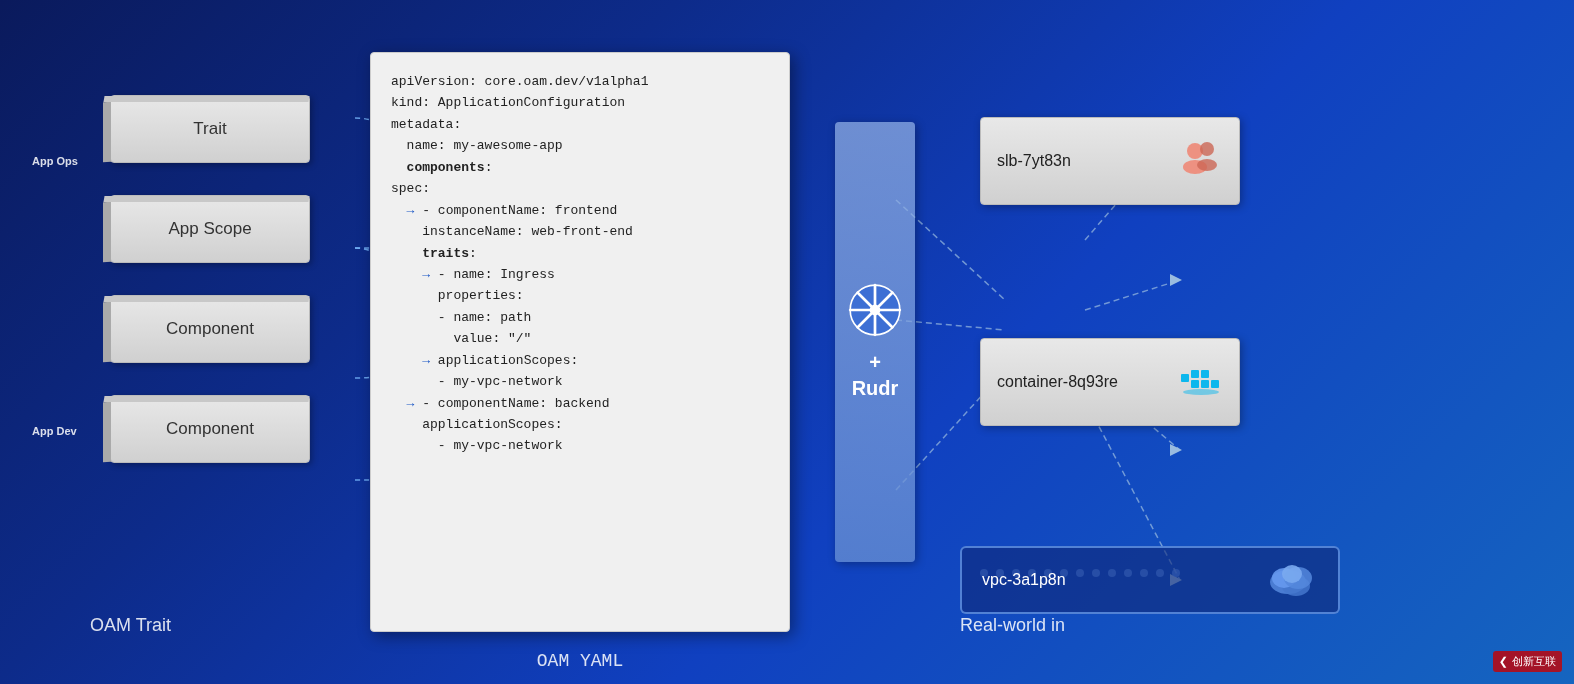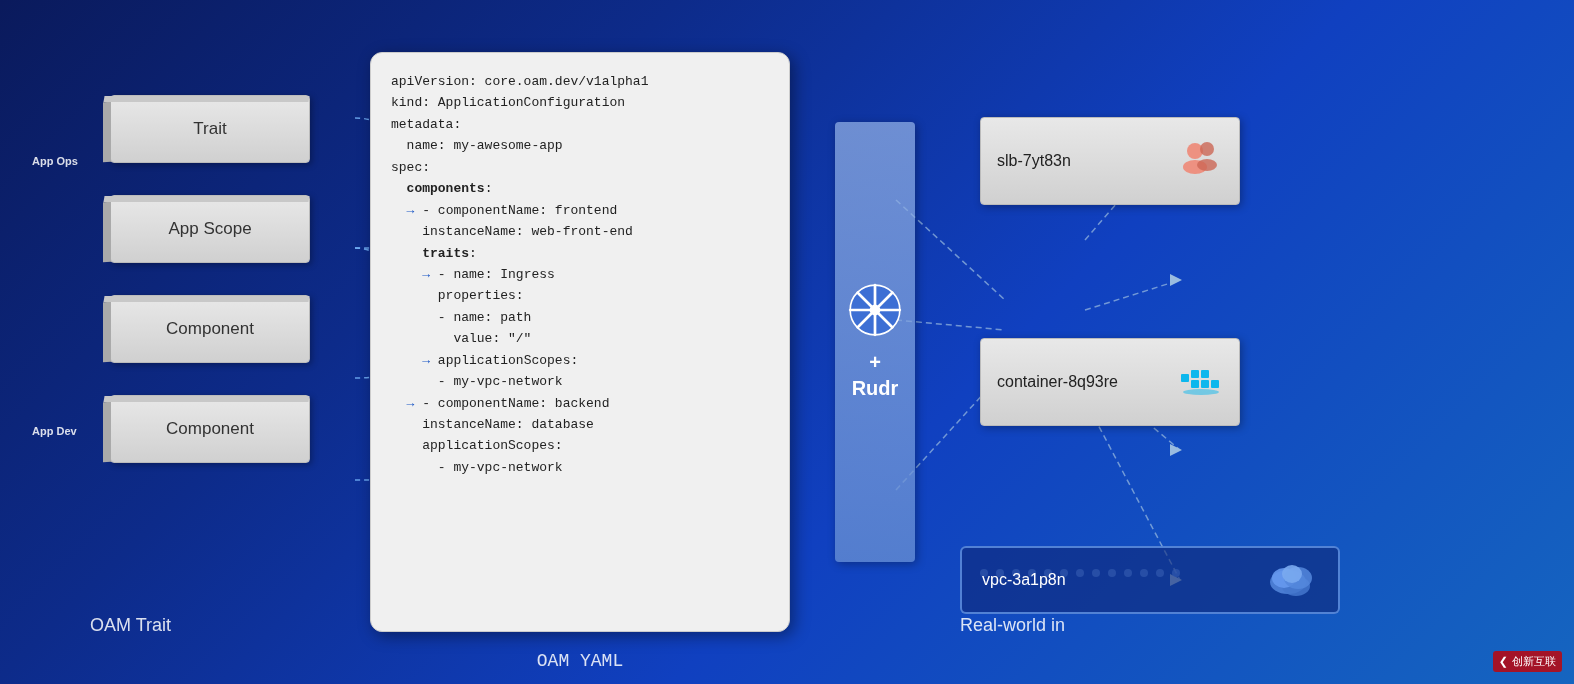--- a/index.html
+++ b/index.html
@@ -103,21 +103,21 @@
       background: #c8c8c8;
       transform: skewX(-10deg);
     }
 
     
     .section-yaml {
       width: 420px;
       flex-shrink: 0;
       background: #f0f0f0;
       border: 1px solid #ccc;
-      border-radius: 12px;
+      border-radius: 4px;
       padding: 18px 20px;
       font-family: 'Courier New', monospace;
       font-size: 13px;
       color: #222;
       line-height: 1.65;
       position: relative;
       margin-left: 10px;
       min-height: 580px;
       display: flex;
       flex-direction: column;
@@ -336,33 +336,32 @@
     </div>
 
     <span class="oam-label">OAM Trait</span>
   </div>
 
   <div class="section-yaml" style="position:relative;z-index:10;">
     <div class="yaml-line" style="font-size:13px;">apiVersion: core.oam.dev/v1alpha1</div>
     <div class="yaml-line">kind: ApplicationConfiguration</div>
     <div class="yaml-line">metadata:</div>
     <div class="yaml-line">  name: my-awesome-app</div>
+    <div class="yaml-line">  <span class="yaml-bold">components</span>:</div>
     <div class="yaml-line">spec:</div>
-    <div class="yaml-line">  <span class="yaml-bold">components</span>:</div>
     <div class="yaml-line">  <span class="yaml-arrow">→</span> - componentName: frontend</div>
     <div class="yaml-line">    instanceName: web-front-end</div>
     <div class="yaml-line">    <span class="yaml-bold">traits</span>:</div>
     <div class="yaml-line">    <span class="yaml-arrow">→</span> - name: Ingress</div>
     <div class="yaml-line">      properties:</div>
     <div class="yaml-line">      - name: path</div>
     <div class="yaml-line">        value: "/"</div>
     <div class="yaml-line">    <span class="yaml-arrow">→</span> applicationScopes:</div>
     <div class="yaml-line">      - my-vpc-network</div>
     <div class="yaml-line">  <span class="yaml-arrow">→</span> - componentName: backend</div>
-    <div class="yaml-line">    instanceName: database</div>
     <div class="yaml-line">    applicationScopes:</div>
     <div class="yaml-line">      - my-vpc-network</div>
 
     <span class="yaml-label">OAM YAML</span>
   </div>
 
   <div class="section-k8s" style="z-index:10;">
     <div class="k8s-panel">
 
       <svg class="k8s-icon" viewBox="0 0 100 100" xmlns="http://www.w3.org/2000/svg">

